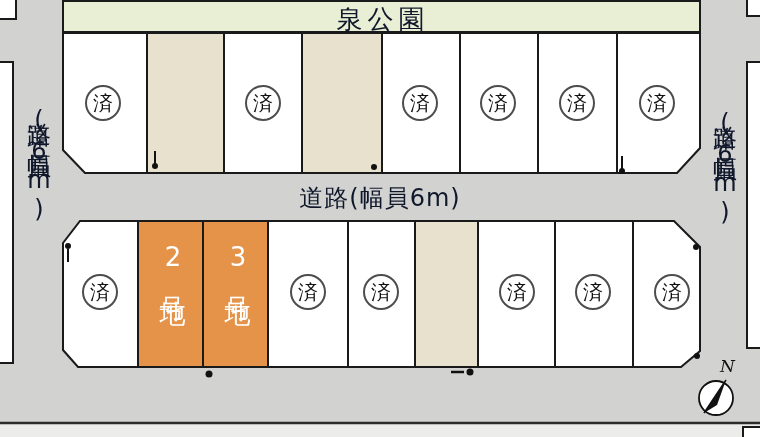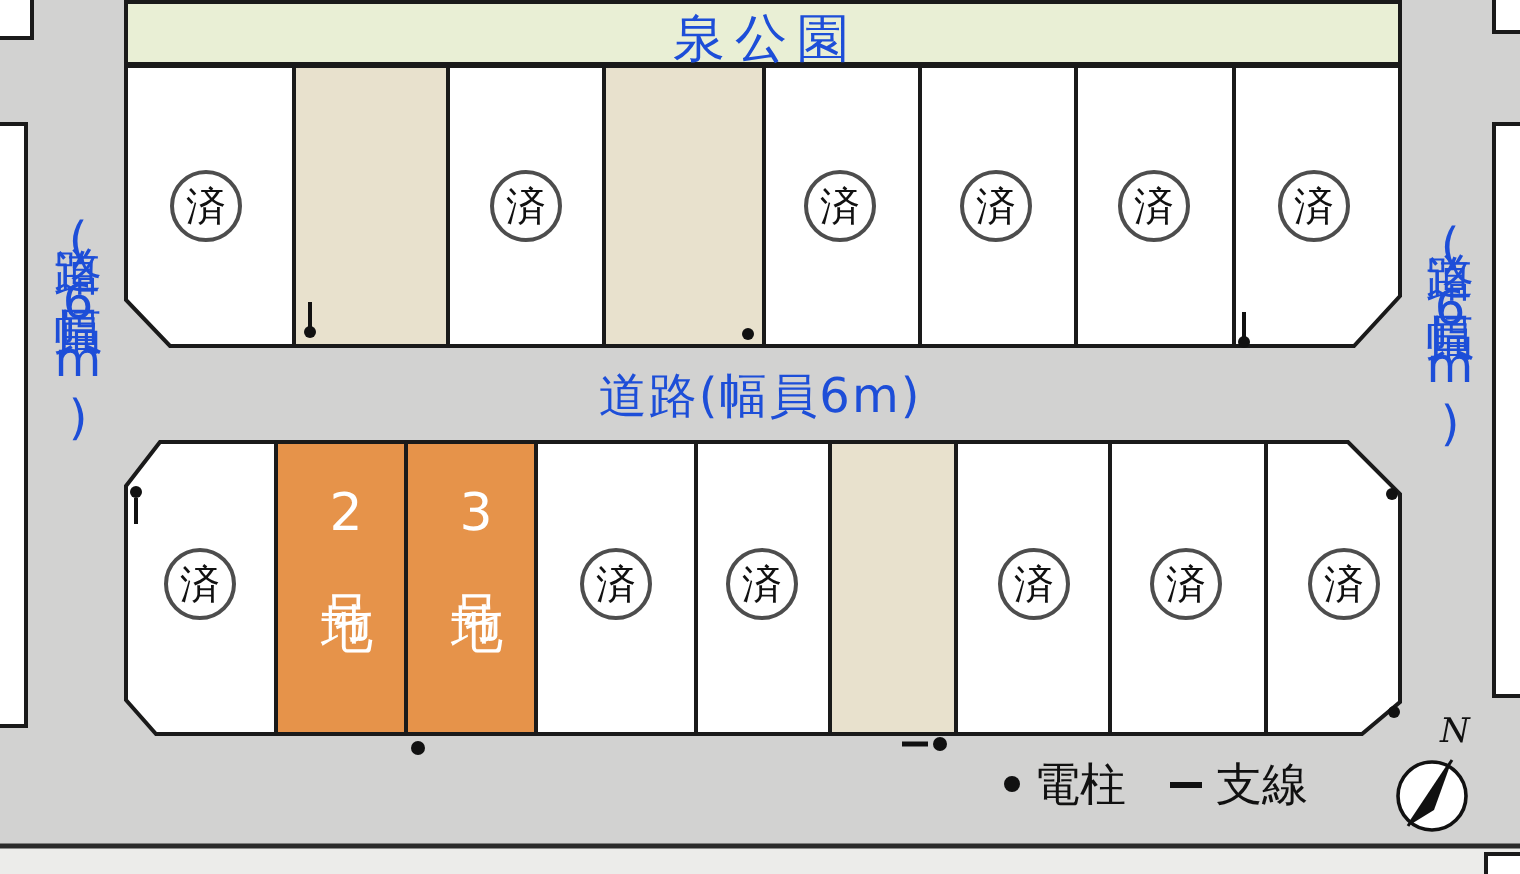--- a/index.html
+++ b/index.html
@@ -3,21 +3,21 @@
 <meta charset="utf-8">
 <style>
   html,body { margin:0; padding:0; background:#fff; }
   .stage {
     position:relative; width:760px; height:437px; overflow:hidden;
     background:#d2d2d1;
     font-family:"DejaVu Sans", sans-serif;
     color:#111;
   }
   .stage svg.base { position:absolute; left:0; top:0; }
-  .label { position:absolute; white-space:nowrap; color:#1d4ed8; }
+  .label { position:absolute; white-space:nowrap; color:#0f172a; }
   .center { text-align:center; }
   .vtext { writing-mode:vertical-rl; text-orientation:upright; }
   .road-label { font-size:24px; letter-spacing:1px; }
   .park-label { font-size:26px; letter-spacing:5px; font-weight:500; }
   .badge {
     position:absolute; width:36px; height:36px; box-sizing:border-box;
     border:2px solid #4d4d4d; border-radius:50%; background:#fff;
     display:flex; align-items:center; justify-content:center;
     font-size:20px; line-height:1;
   }
@@ -146,22 +146,16 @@
   <div class="badge" style="left:575px; top:274px;">
       <span>済</span>
     </div>
   <div class="badge" style="left:654px; top:274px;">
       <span>済</span>
     </div>
 
   <div class="lot-label" style="left:156px; top:242px;">2号地</div>
   <div class="lot-label" style="left:221px; top:242px;">3号地</div>
 
-  <div class="legend">
-    <span class="bullet"></span>
-    <span>電柱</span>
-    <span class="dash"></span>
-    <span>支線</span>
-  </div>
 
   <div class="compass-n">N</div>
 
 </div>
 
 </body></html>

